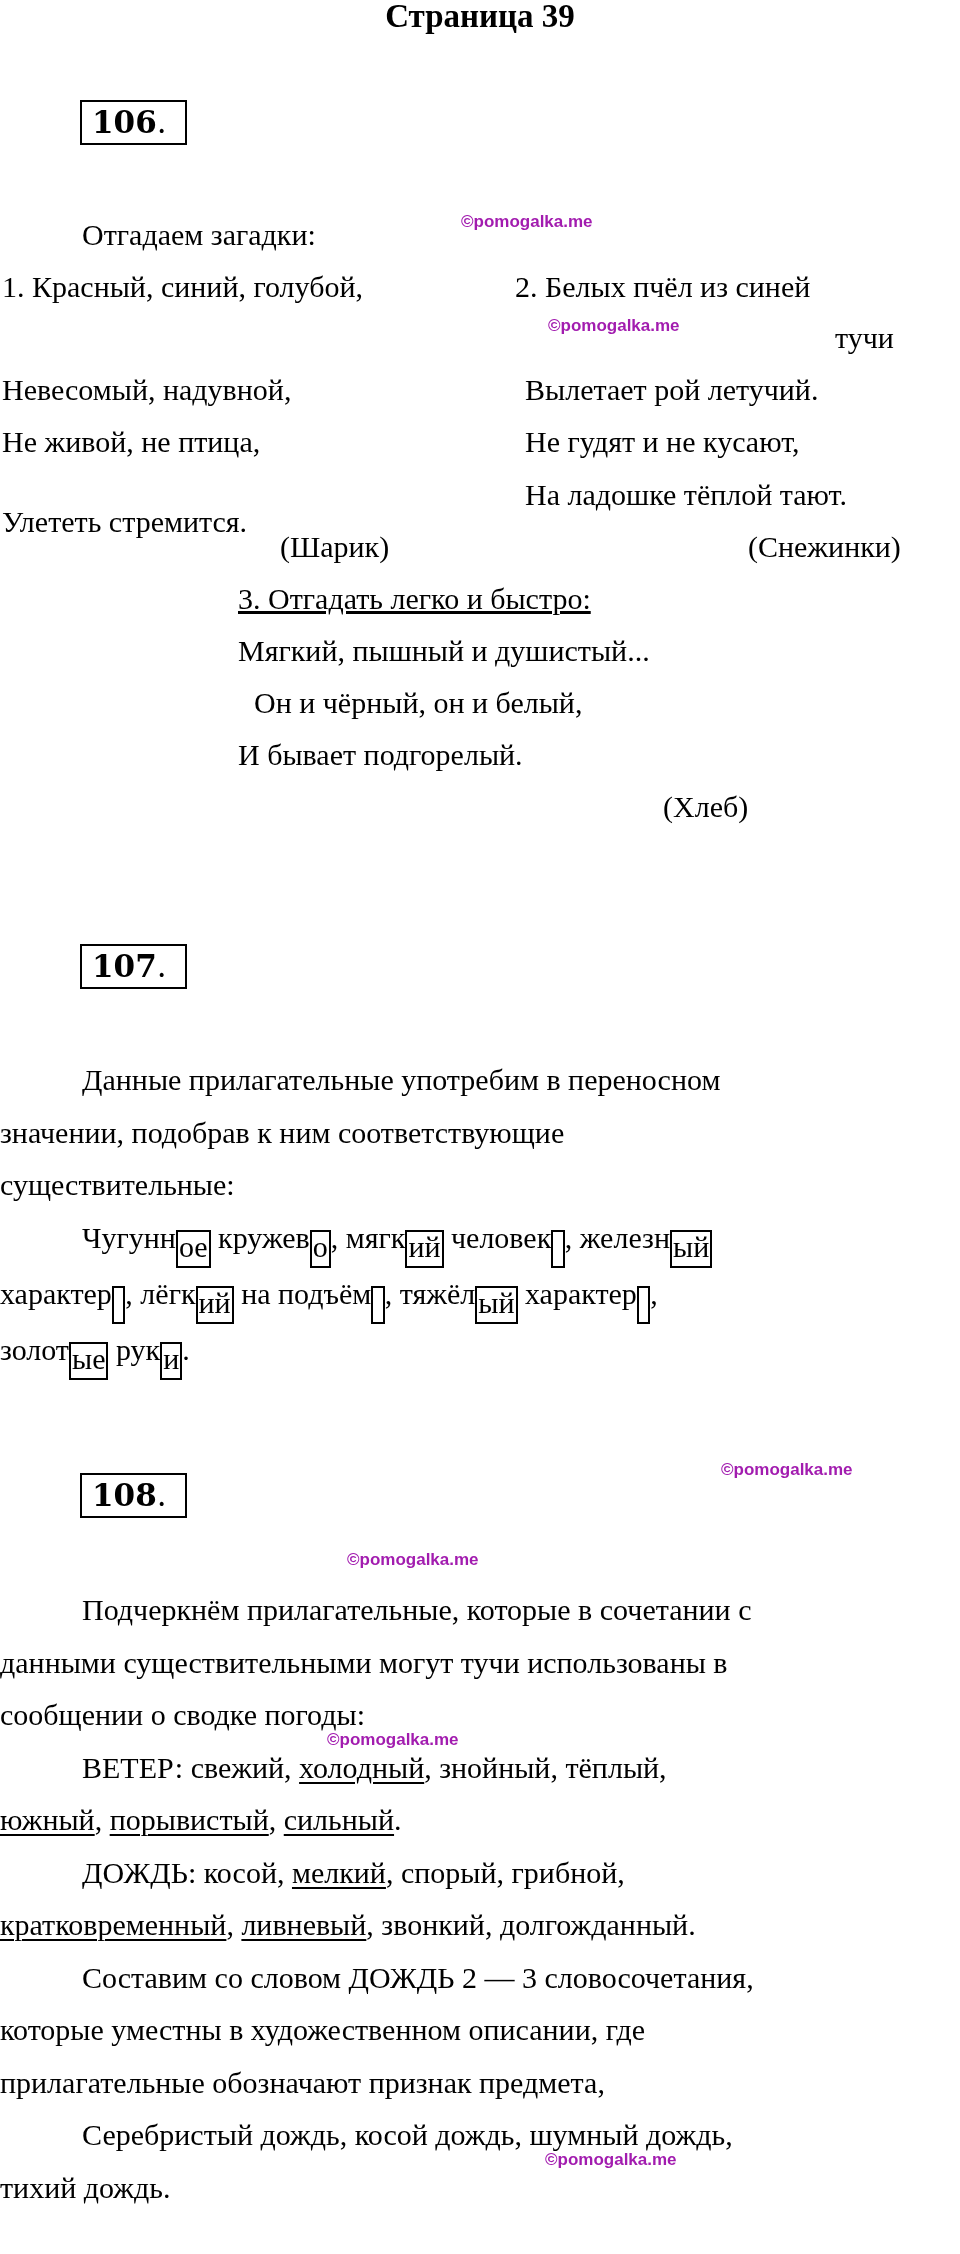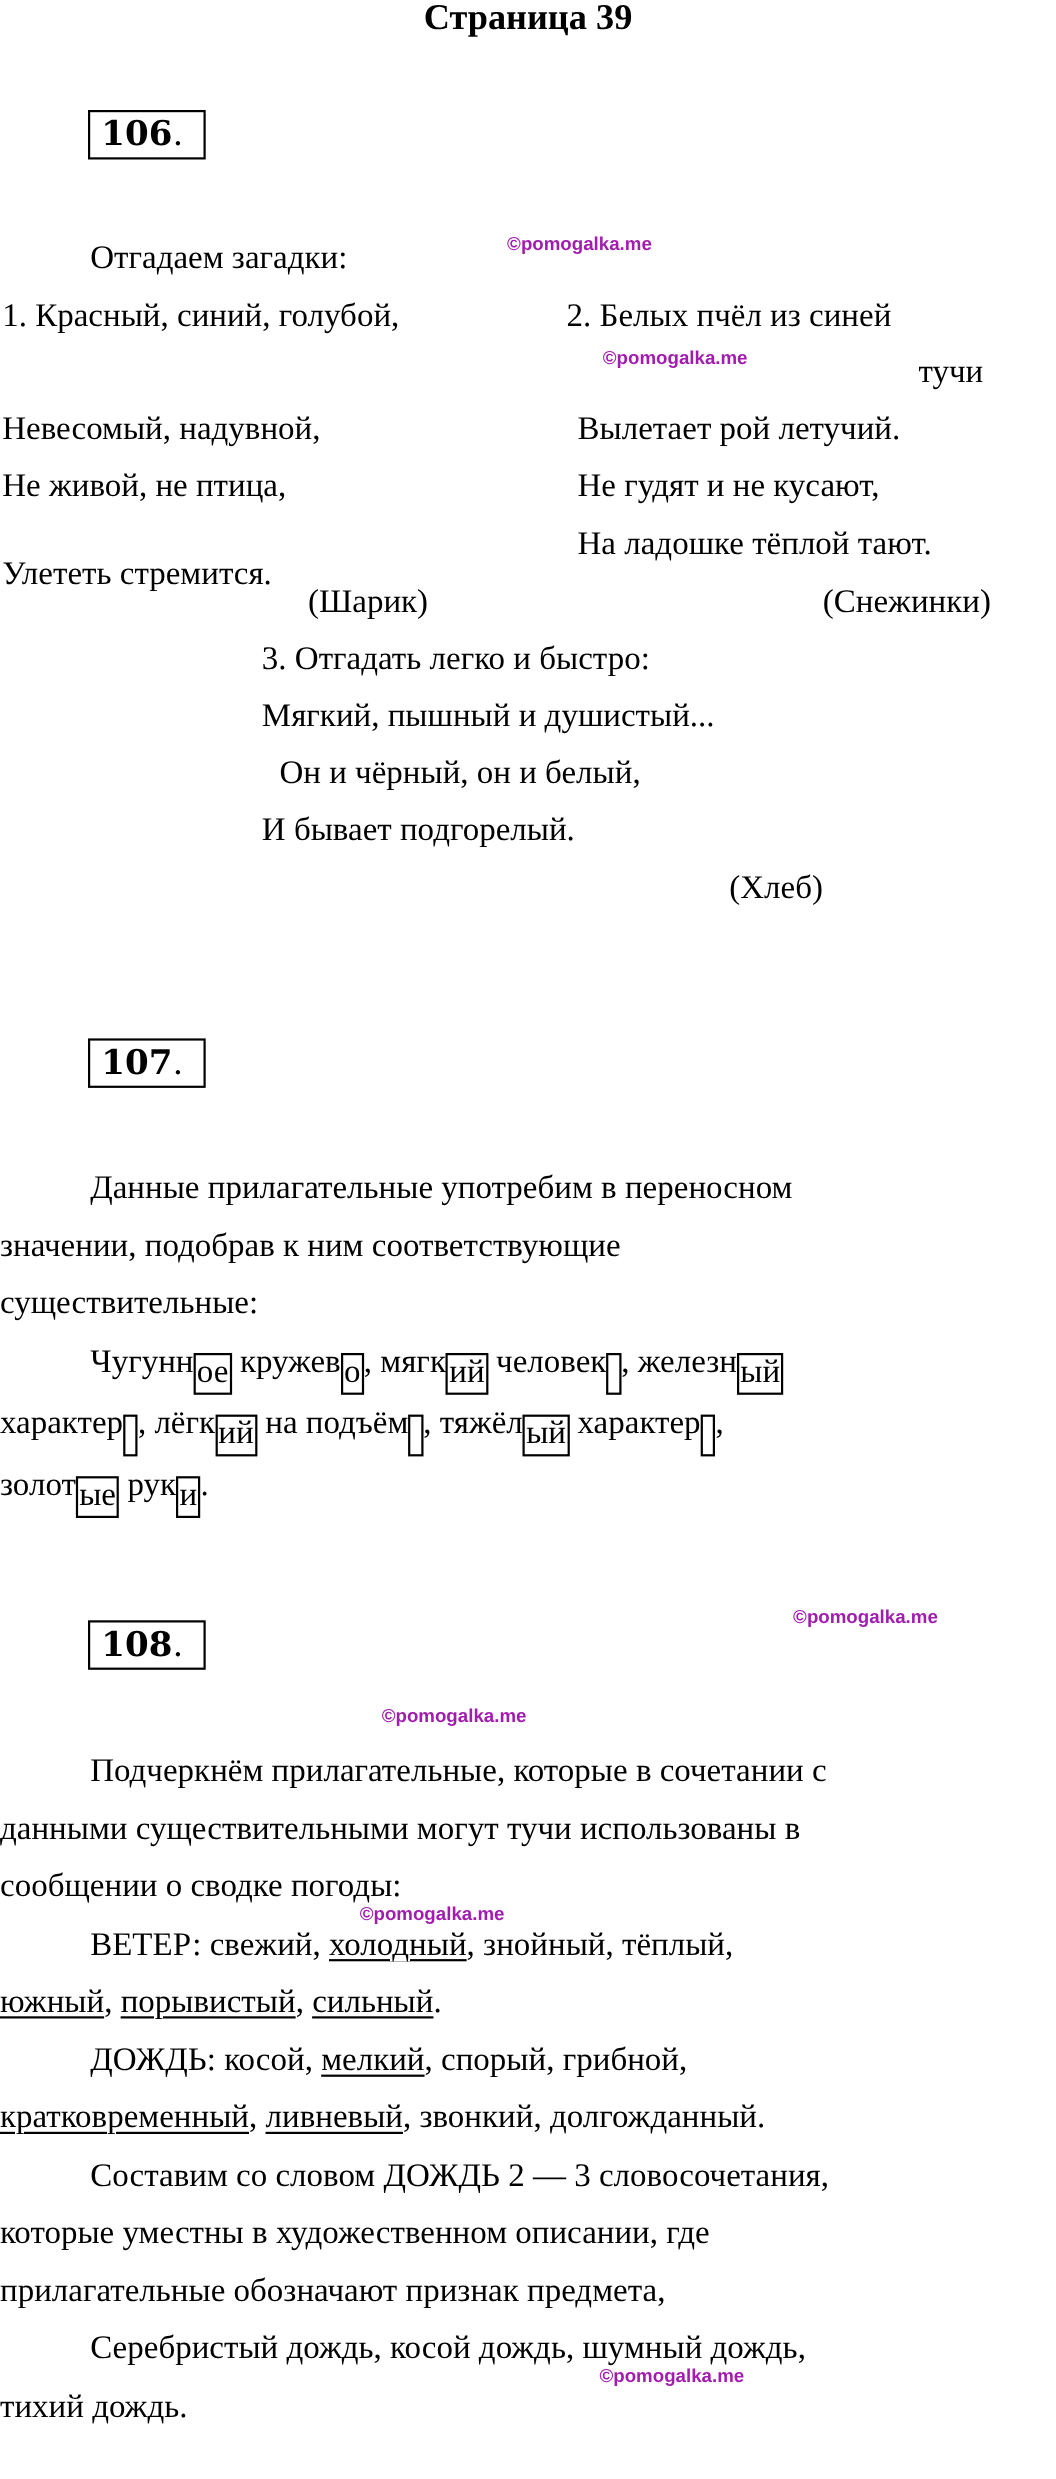--- a/index.html
+++ b/index.html
@@ -37,21 +37,21 @@
 <div class="abs txt" style="left:280px; top:532px;">(Шарик)</div>
 
 <div class="abs txt" style="left:515px; top:272px;">2. Белых пчёл из синей</div>
 <div class="abs wm" style="left:548px; top:317px;">©pomogalka.me</div>
 <div class="abs txt" style="left:835px; top:323px;">тучи</div>
 <div class="abs txt" style="left:525px; top:375px;">Вылетает рой летучий.</div>
 <div class="abs txt" style="left:525px; top:427px;">Не гудят и не кусают,</div>
 <div class="abs txt" style="left:525px; top:480px;">На ладошке тёплой тают.</div>
 <div class="abs txt" style="left:748px; top:532px;">(Снежинки)</div>
 
-<div class="abs txt" style="left:238px; top:584px;">3. Отгадать легко и быстро:</div>
+<div class="abs txt" style="left:238px; top:584px;text-decoration:underline;">3. Отгадать легко и быстро:</div>
 <div class="abs txt" style="left:238px; top:636px;">Мягкий, пышный и душистый...</div>
 <div class="abs txt" style="left:254px; top:688px;">Он и чёрный, он и белый,</div>
 <div class="abs txt" style="left:238px; top:740px;">И бывает подгорелый.</div>
 <div class="abs txt" style="left:663px; top:792px;">(Хлеб)</div>
 
 <div class="task-box" style="top:944px;"><span>107</span><span class="dot">.</span></div>
 
 <div class="para" style="top:1054px;">
   <span class="line ind">Данные прилагательные употребим в переносном</span>
   <span class="line">значении, подобрав к ним соответствующие</span>

